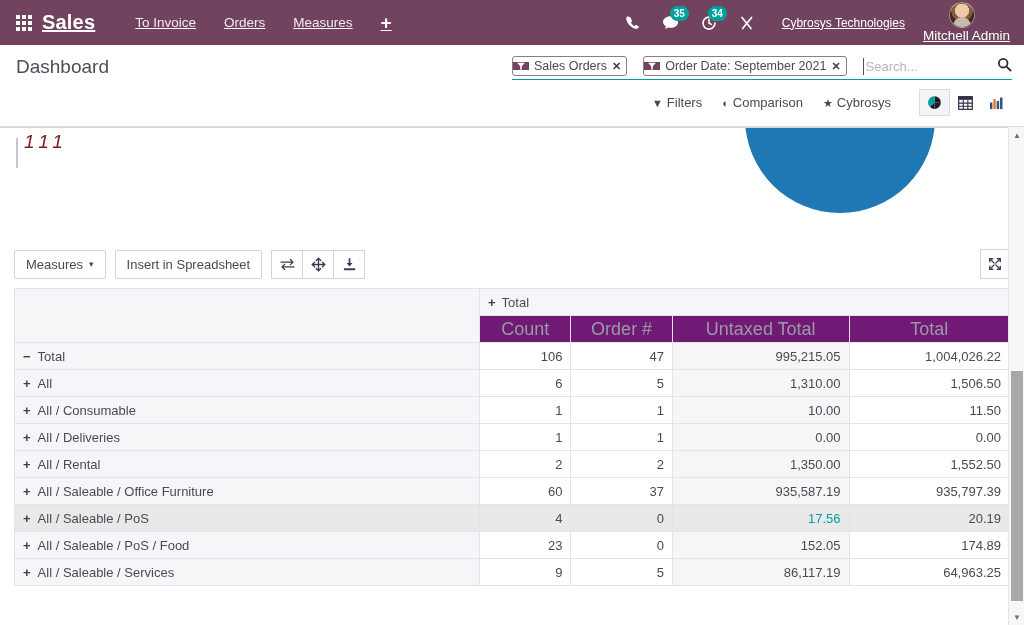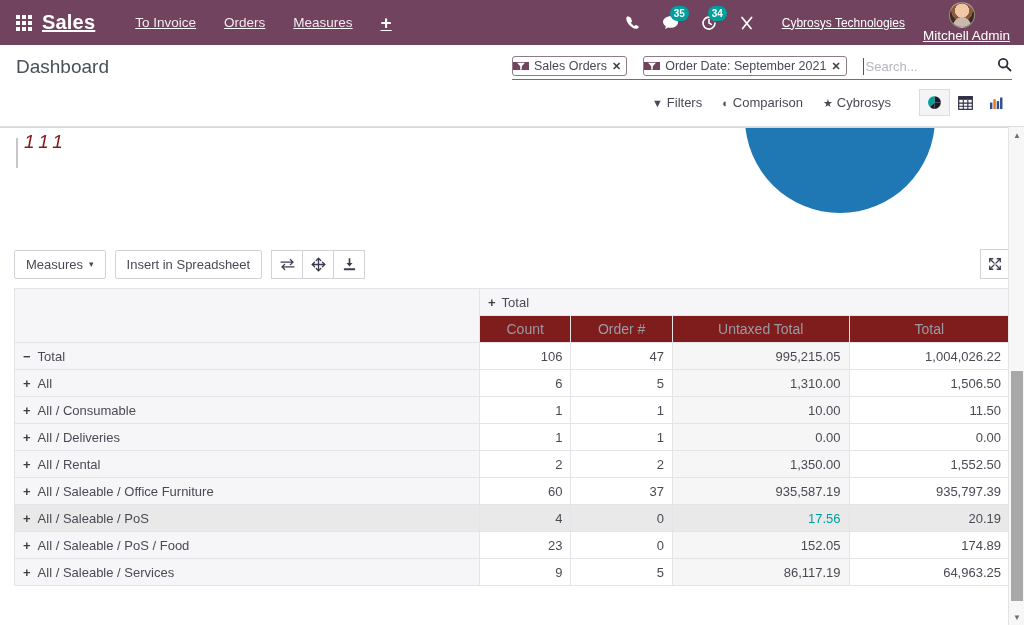--- a/index.html
+++ b/index.html
@@ -177,21 +177,21 @@
     border: 1px solid #e3e3e8;
     padding: 0 8px; height: 27px; font-weight: normal;
   }
   .corner { background: #f6f6f9; border-bottom: none !important; }
   .hdr-total-cell {
     background: #f6f6f9; text-align: left; color: #4a4a55;
     font-size: 13px; cursor: pointer;
   }
   .hdr-total-cell .pm { font-weight: bold; margin-right: 6px; color:#3d3d49; }
   .measure-hdr {
-    background: #7f1d1d; text-align: center; color: #9a9aa6; font-size: 14px;
+    background: #701a75; text-align: center; color: #9a9aa6; font-size: 18px;
     cursor: pointer;
   }
   .rowhdr { text-align: left; background: #f6f6f9; cursor: pointer; }
   .rowhdr .pm { font-weight: bold; margin-right: 7px; color: #3d3d49; display:inline-block; }
   .ind1 { padding-left: 22px; }
   td.num { text-align: right; }
   td.shade { background: #f6f6f6; }
   tr.hl td { background: #e9e9e9; }
   tr.hl td.val-teal { color: #00a09d; }
 

